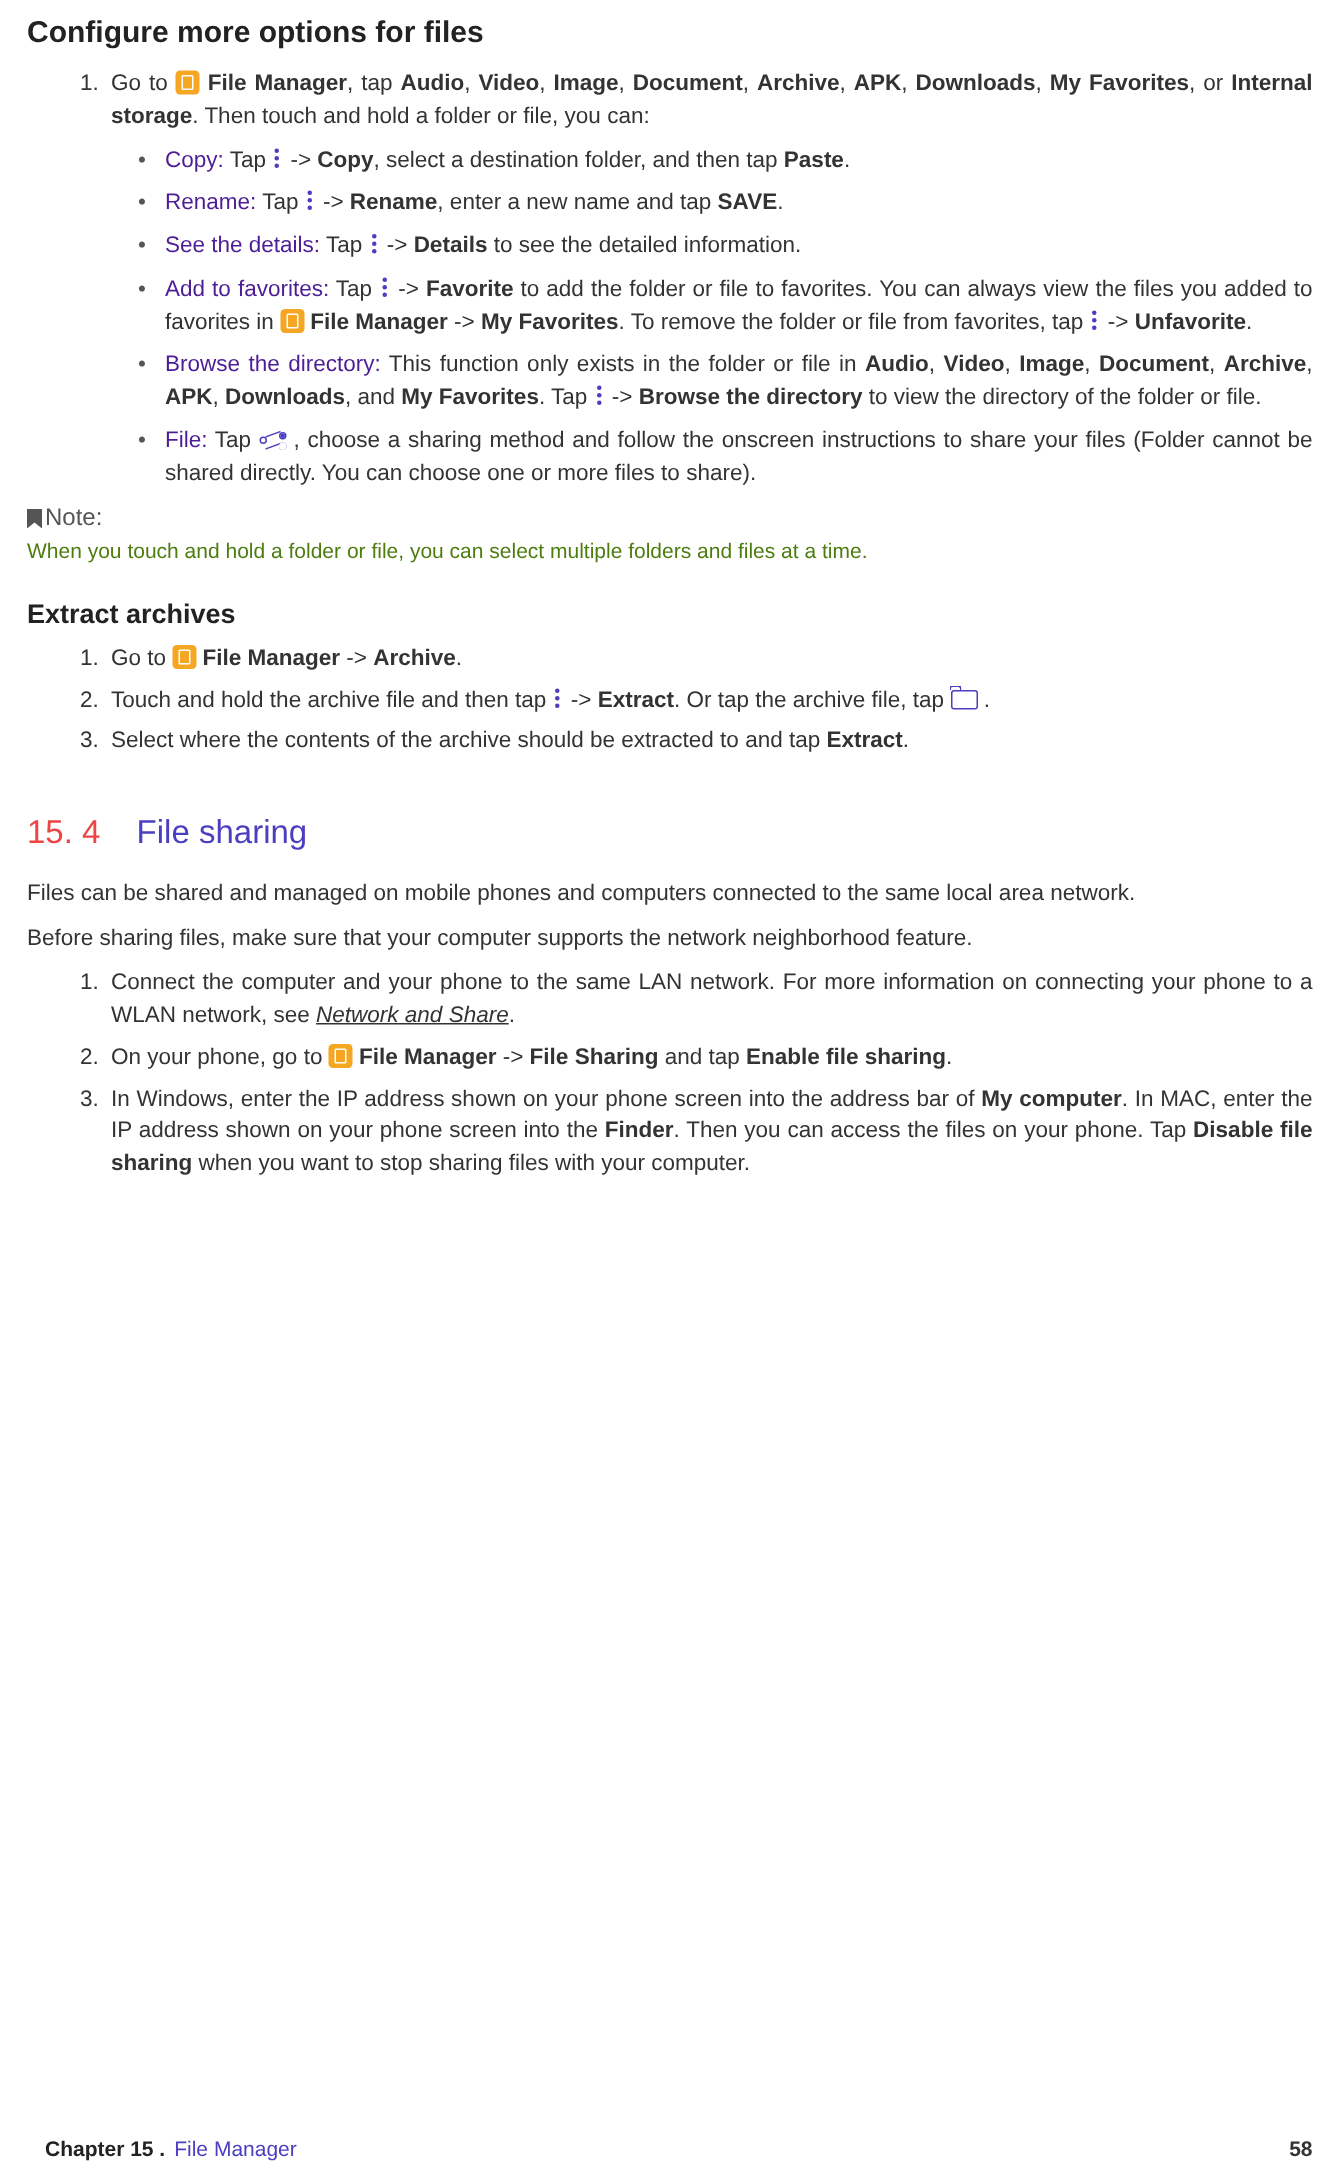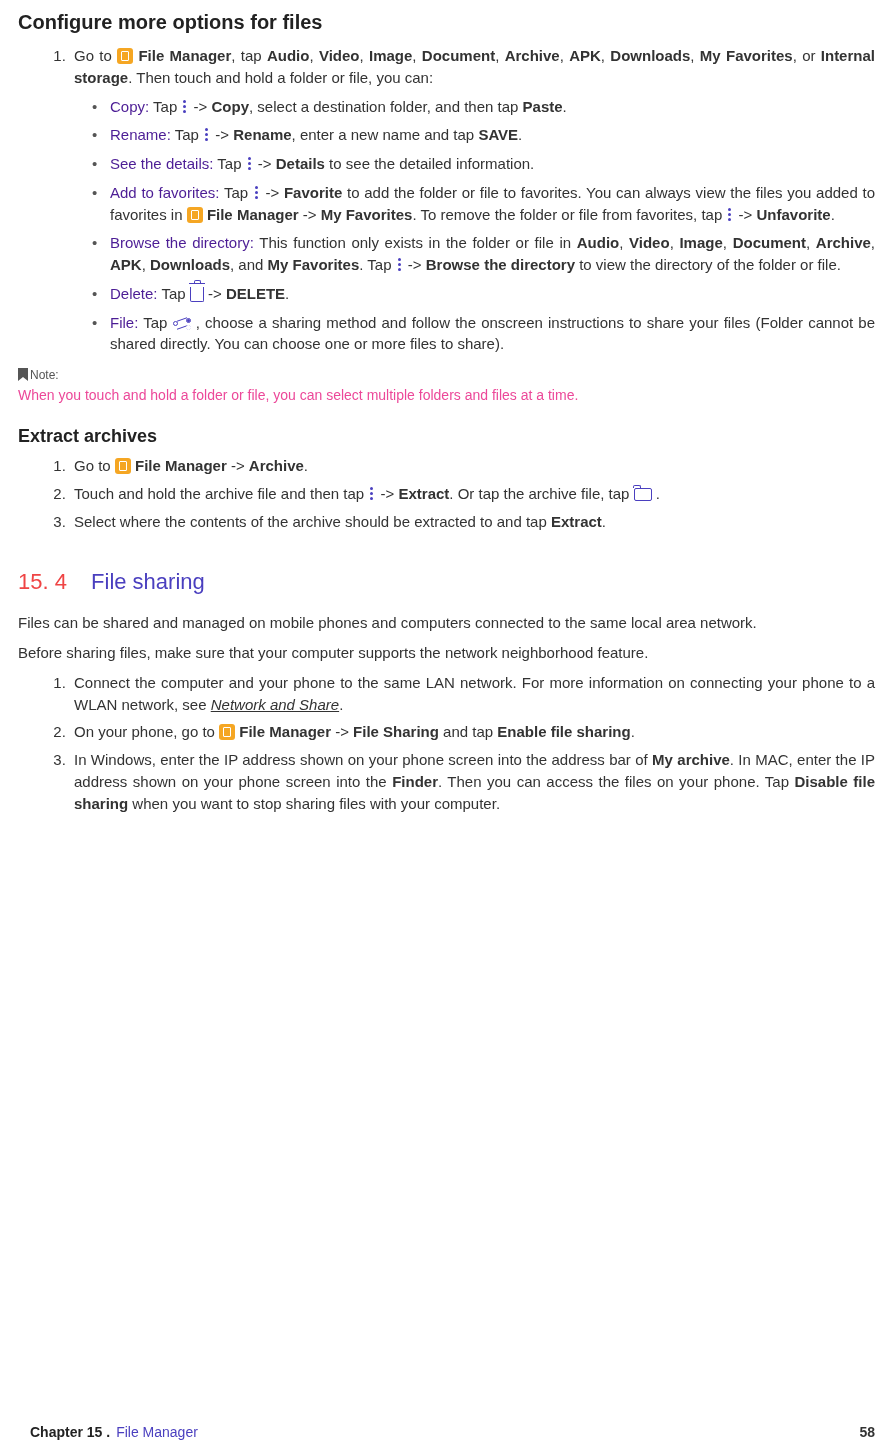--- a/index.html
+++ b/index.html
@@ -37,23 +37,23 @@
   .icon-trash{display:inline-block;width:14px;height:15px;vertical-align:-3px;position:relative;border:1.5px solid #4a3fbf;border-top:none;border-radius:0 0 2px 2px;box-sizing:border-box;}
   .icon-trash::before{content:"";position:absolute;top:-4px;left:-2px;width:16px;height:2px;border-top:1.5px solid #4a3fbf;}
   .icon-trash::after{content:"";position:absolute;top:-7px;left:3px;width:5px;height:3px;border:1.5px solid #4a3fbf;border-bottom:none;border-radius:2px 2px 0 0;}
   .icon-share{display:inline-block;width:18px;height:12px;vertical-align:-2px;position:relative;}
   .icon-share::before{content:"";position:absolute;width:5px;height:5px;border:1.5px solid #4a3fbf;border-radius:50%;left:0;top:3px;box-sizing:border-box;}
   .icon-share::after{content:"";position:absolute;width:5px;height:5px;border:1.5px solid #4a3fbf;border-radius:50%;right:0;top:0;box-shadow:0 7px 0 -0px #fff,0 7px 0 0 #4a3fbf inset;box-sizing:border-box;}
   .icon-share span{position:absolute;width:5px;height:5px;border:1.5px solid #4a3fbf;border-radius:50%;right:0;bottom:0;box-sizing:border-box;}
   .icon-share i{position:absolute;left:4px;top:1px;width:10px;height:9px;border-top:1.5px solid #4a3fbf;border-bottom:1.5px solid #4a3fbf;transform:skewY(-20deg);box-sizing:border-box;}
   .icon-folder{display:inline-block;width:18px;height:13px;vertical-align:-2px;border:1.5px solid #4a3fbf;border-radius:2px;position:relative;box-sizing:border-box;}
   .icon-folder::before{content:"";position:absolute;top:-4px;left:-1.5px;width:8px;height:3px;border:1.5px solid #4a3fbf;border-bottom:none;border-radius:2px 2px 0 0;box-sizing:border-box;}
-  .note-lbl{display:inline-block;color:#555;font-size:12px;}
+  .note-lbl{display:inline-block;color:#555;font-size:16px;}
   .note-ic{display:inline-block;width:10px;height:13px;vertical-align:-2px;background:#555;clip-path:polygon(0 0,100% 0,100% 100%,50% 70%,0 100%);margin-right:2px;}
-  .note-txt{color:#ec4899;font-size:14px;margin:0 0 2px 0;}
+  .note-txt{color:#4d7c0f;font-size:14px;margin:0 0 2px 0;}
   .footer{position:absolute;left:30px;right:18px;bottom:14px;display:flex;justify-content:space-between;font-size:14px;}
   .footer .l b{color:#222;}
   .footer .l span{color:#4a3fbf;margin-left:6px;}
   .footer .r{font-weight:700;}
 </style>
 </head>
 <body>
 
 <h2>Configure more options for files</h2>
 <ol class="num">
@@ -68,21 +68,20 @@
 
 
       <li><span class="k">Rename:</span><span> Tap </span><span class="icon-dots"><span></span></span><span> -&gt; </span><b>Rename</b><span>, enter a new name and tap </span><b>SAVE</b><span>.</span></li>
 
       <li><span class="k">See the details:</span><span> Tap </span><span class="icon-dots"><span></span></span><span> -&gt; </span><b>Details</b><span> to see the detailed information.</span></li>
 
       <li><span class="k">Add to favorites:</span><span> Tap </span><span class="icon-dots"><span></span></span><span> -&gt; </span><b>Favorite</b><span> to add the folder or file to favorites. You can always view the files you added to favorites in </span><span class="icon-fm"></span> <b>File Manager</b><span> -&gt; </span><b>My Favorites</b><span>. To remove the folder or file from favorites, tap </span><span class="icon-dots"><span></span></span><span> -&gt; </span><b>Unfavorite</b><span>.</span></li>
 
       <li><span class="k">Browse the directory:</span><span> This function only exists in the folder or file in </span><b>Audio</b>, <b>Video</b>, <b>Image</b>, <b>Document</b>, <b>Archive</b>, <b>APK</b>, <b>Downloads</b><span>, and </span><b>My Favorites</b><span>. Tap </span><span class="icon-dots"><span></span></span><span> -&gt; </span><b>Browse the directory</b><span> to view the directory of the folder or file.</span></li>
 
-      <li><span class="k">Delete:</span><span> Tap </span><span class="icon-trash"></span><span> -&gt; </span><b>DELETE</b><span>.</span></li>
 
       <li><span class="k">File:</span><span> Tap </span><span class="icon-share"><span></span><i></i></span><span> , choose a sharing method and follow the onscreen instructions to share your files (Folder cannot be shared directly. You can choose one or more files to share).</span></li>
     </ul>
   </li>
 </ol>
 <div>
   <span class="note-ic"></span><span class="note-lbl">Note:</span>
   <div class="note-txt">When you touch and hold a folder or file, you can select multiple folders and files at a time.</div>
 </div>
 
@@ -95,19 +94,19 @@
 
 <div class="sec-num">
   <span class="n">15. 4</span>
   <span class="t">File sharing</span>
 </div>
 <p style="margin:0 0 8px 0;text-align:justify;">Files can be shared and managed on mobile phones and computers connected to the same local area network.</p>
 <p style="margin:0 0 6px 0;">Before sharing files, make sure that your computer supports the network neighborhood feature.</p>
 <ol class="num">
   <li><span>Connect the computer and your phone to the same LAN network. For more information on connecting your phone to a WLAN network, see </span><span class="u">Network and Share</span><span>.</span></li>
   <li><span>On your phone, go to </span><span class="icon-fm"></span> <b>File Manager</b><span> -&gt; </span><b>File Sharing</b><span> and tap </span><b>Enable file sharing</b><span>.</span></li>
-  <li><span>In Windows, enter the IP address shown on your phone screen into the address bar of </span><b>My archive</b><span>. In MAC, enter the IP address shown on your phone screen into the </span><b>Finder</b><span>. Then you can access the files on your phone. Tap </span><b>Disable file sharing</b><span> when you want to stop sharing files with your computer.</span></li>
+  <li><span>In Windows, enter the IP address shown on your phone screen into the address bar of </span><b>My computer</b><span>. In MAC, enter the IP address shown on your phone screen into the </span><b>Finder</b><span>. Then you can access the files on your phone. Tap </span><b>Disable file sharing</b><span> when you want to stop sharing files with your computer.</span></li>
 </ol>
 
 <div class="footer">
   <div class="l"><b>Chapter 15 .</b><span>File Manager</span></div>
   <div class="r">58</div>
 </div>
 
 </body></html>

